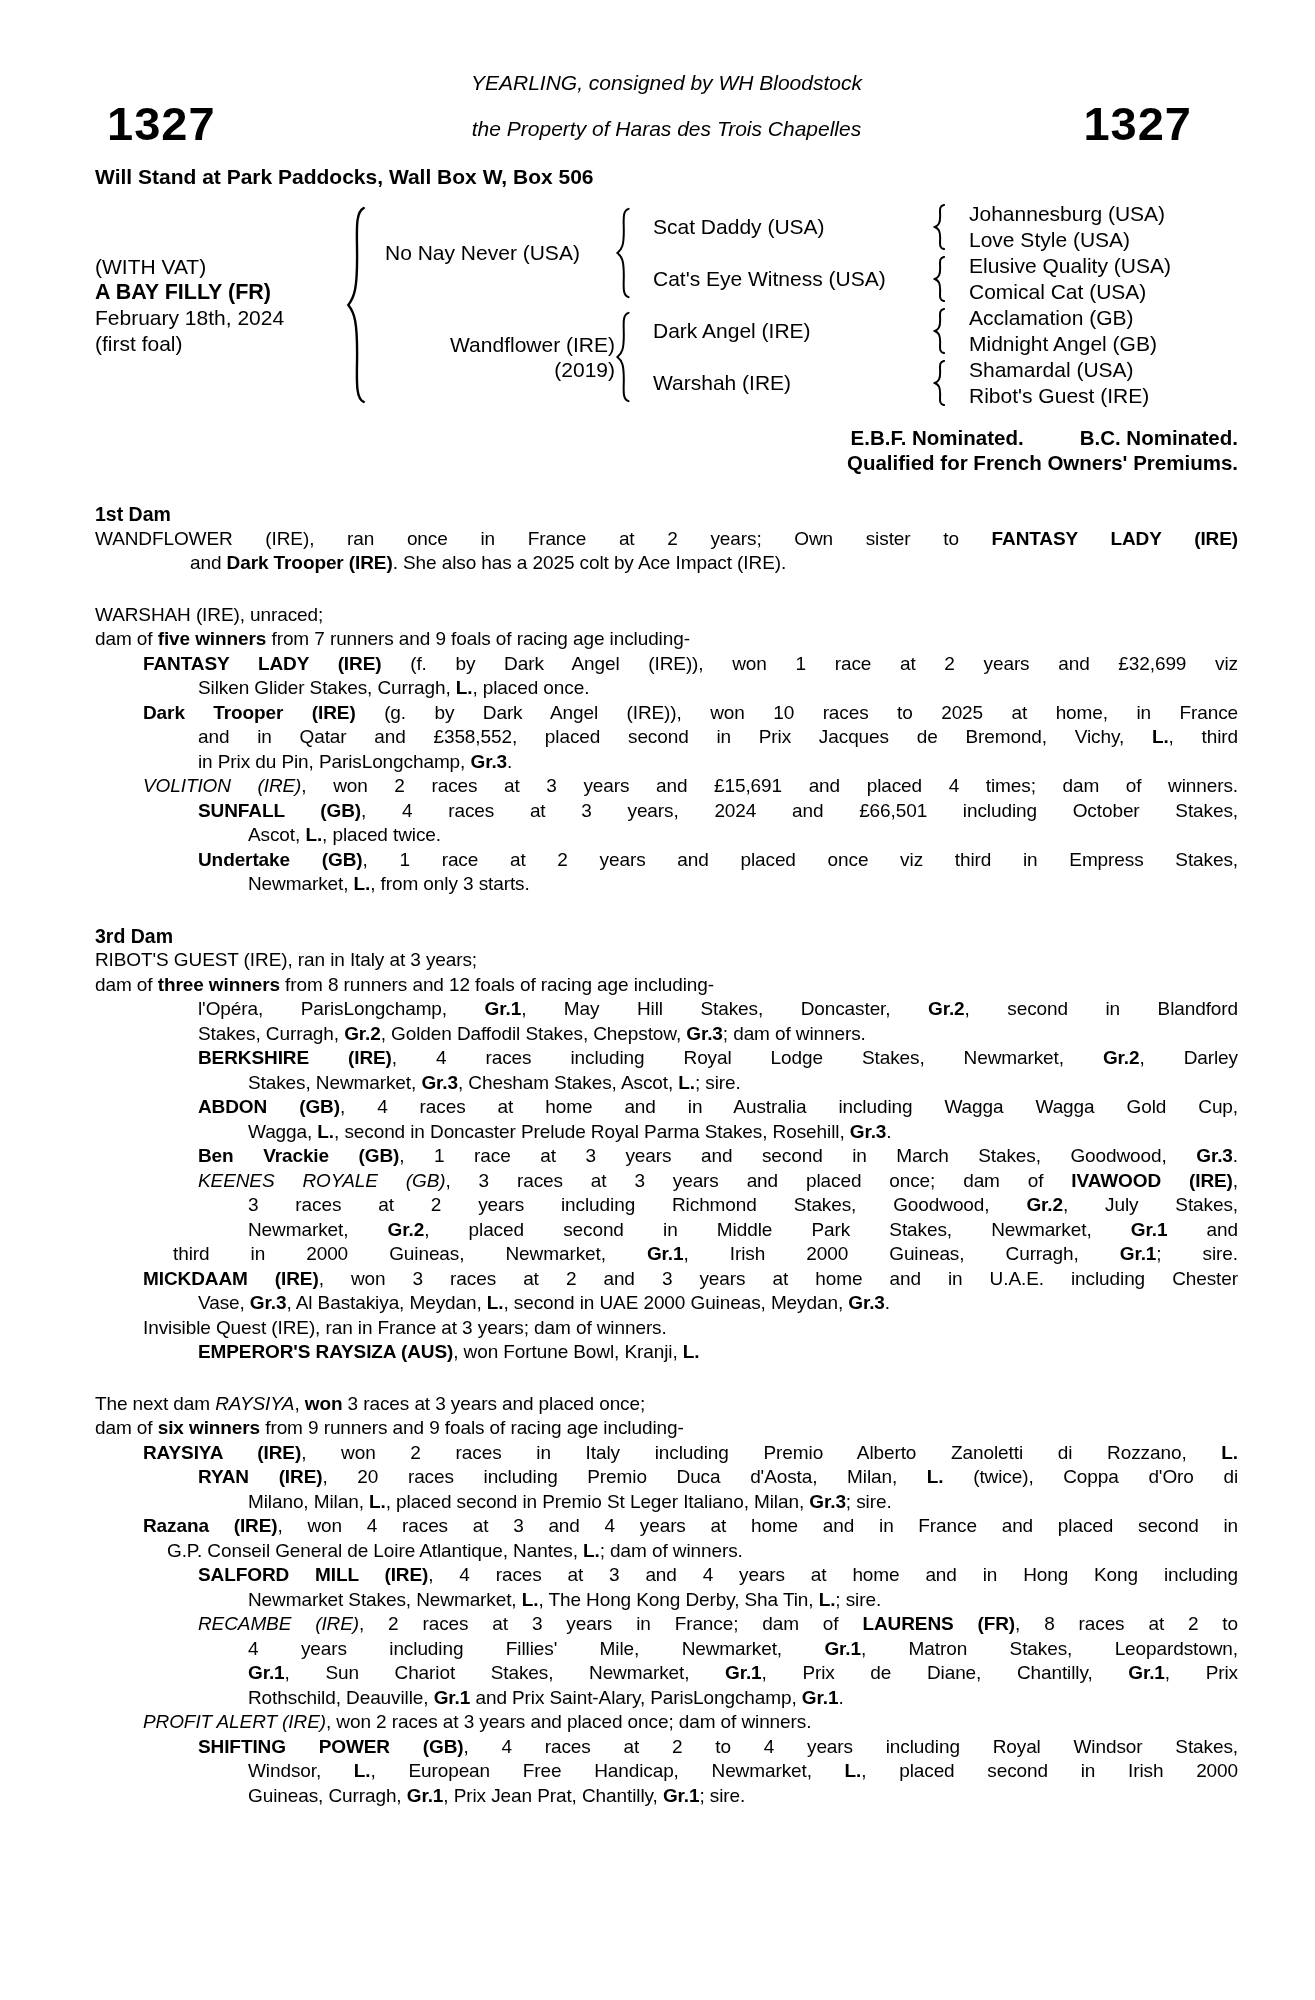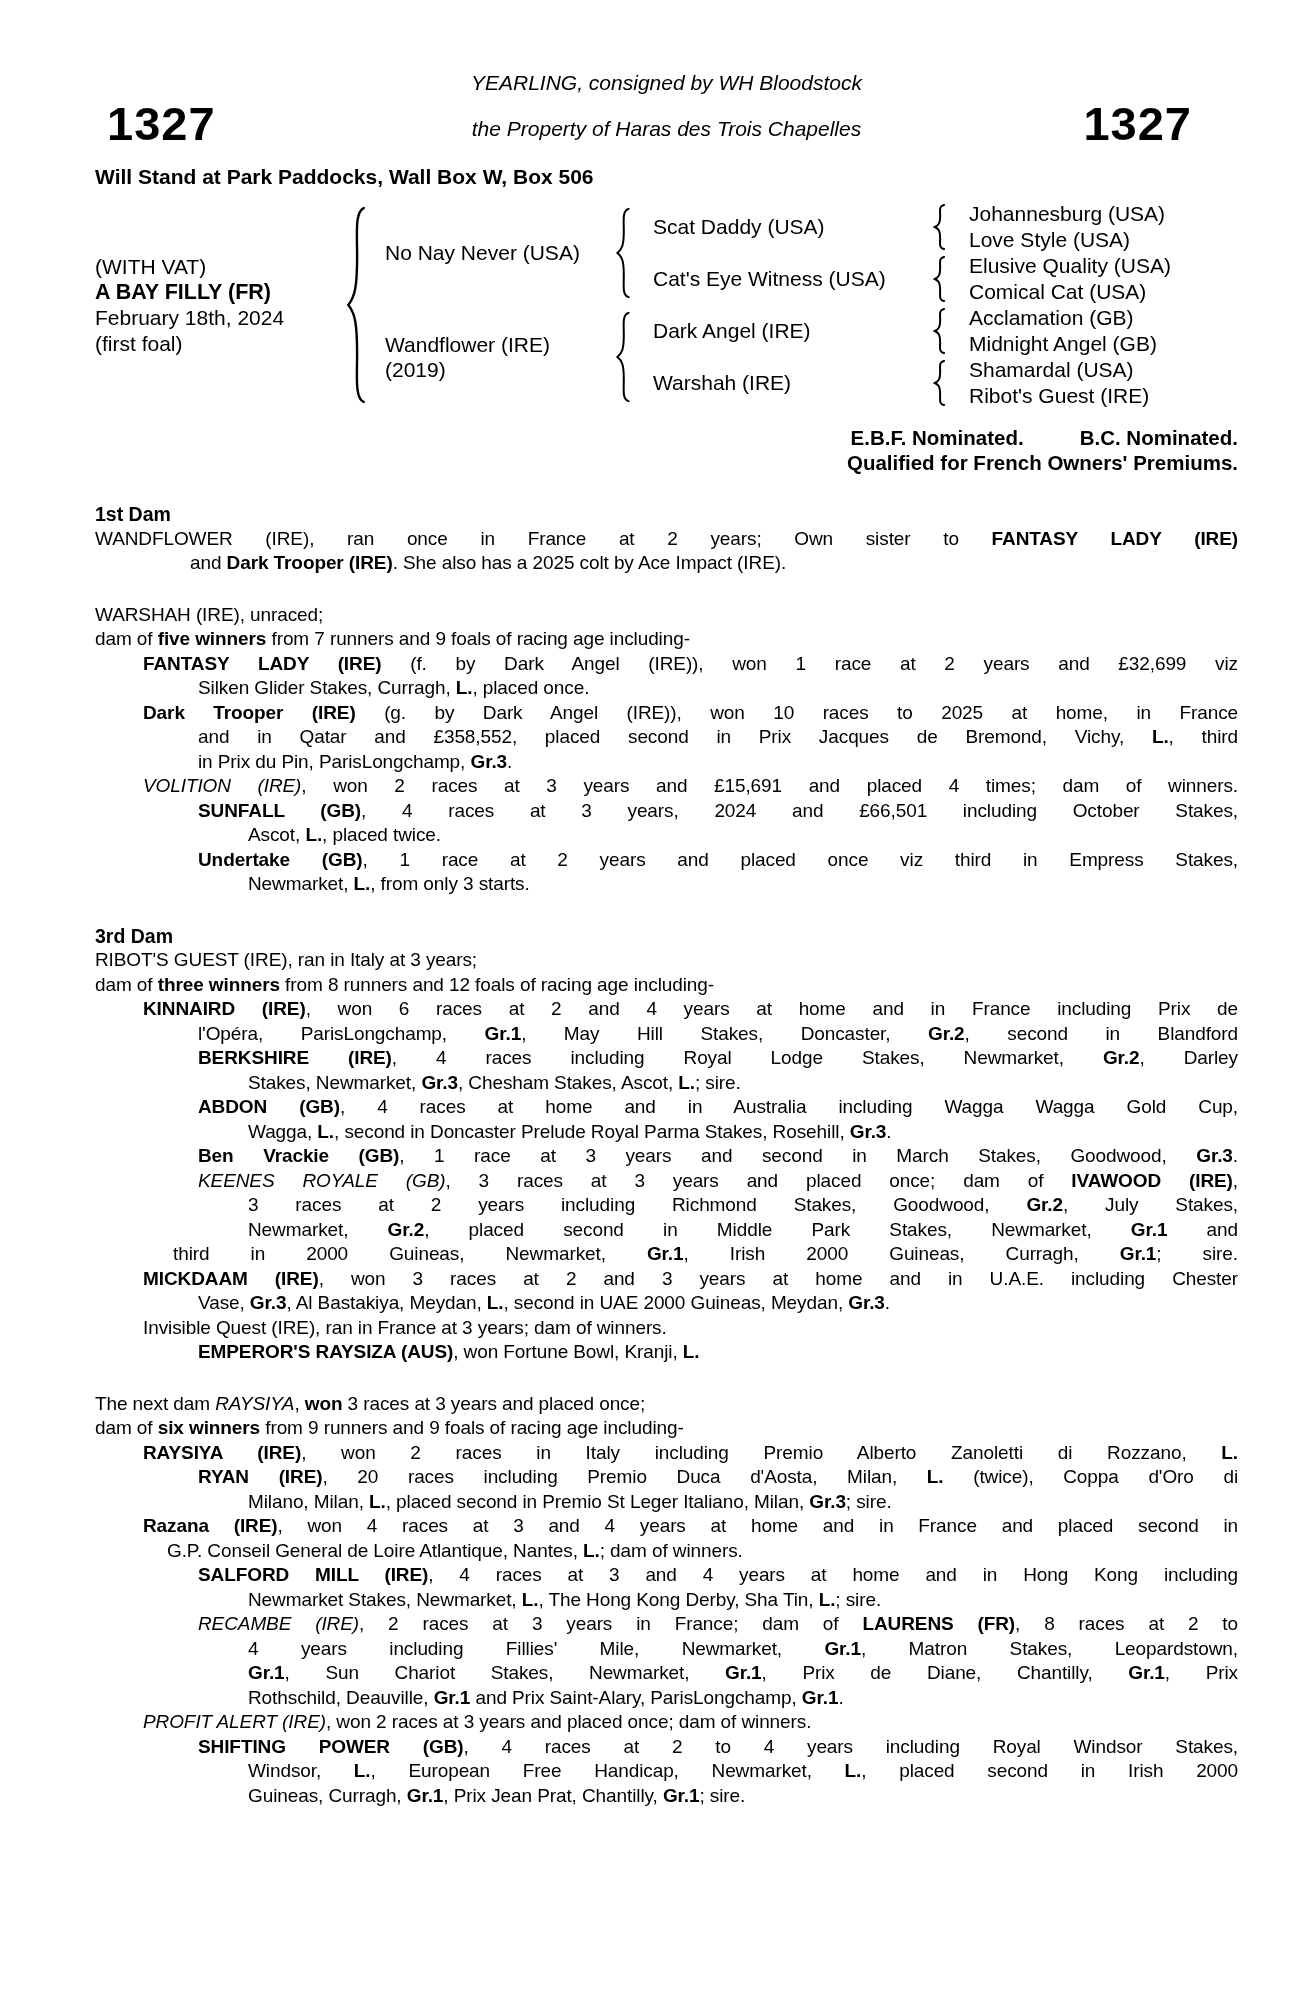--- a/index.html
+++ b/index.html
@@ -23,21 +23,21 @@
   .bracebox{display:flex;align-items:stretch;}
   .bracebox svg{width:16px;height:100%;}
   .b-main{grid-column:2;grid-row:1/9;padding:3px 0;}
   .b-main svg{width:22px;}
   .b-s1{grid-column:4;grid-row:1/5;padding:6px 0;}
   .b-s2{grid-column:4;grid-row:5/9;padding:6px 0;}
   .b-p{grid-column:6;padding:3px 0;}
   .b-p svg{width:13px;}
   .b-p1{grid-row:1/3;} .b-p2{grid-row:3/5;} .b-p3{grid-row:5/7;} .b-p4{grid-row:7/9;}
   .g1-sire{grid-column:3;grid-row:1/5;}
-  .g1-dam{grid-column:3;grid-row:5/9;display:flex;flex-direction:column;justify-content:center;align-items:flex-start;line-height:25px;}
+  .g1-dam{grid-column:3;grid-row:5/9;display:flex;flex-direction:column;justify-content:center;align-items:flex-end;line-height:25px;}
   .g2{grid-column:5;}
   .g2-1{grid-row:1/3;} .g2-2{grid-row:3/5;} .g2-3{grid-row:5/7;} .g2-4{grid-row:7/9;}
   .g3{grid-column:7;}
   .g3-1{grid-row:1;} .g3-2{grid-row:2;} .g3-3{grid-row:3;} .g3-4{grid-row:4;}
   .g3-5{grid-row:5;} .g3-6{grid-row:6;} .g3-7{grid-row:7;} .g3-8{grid-row:8;}
 
   
   .noms{text-align:right;font-weight:bold;font-size:20.5px;line-height:25px;margin-top:16px;}
   .noms .gap{display:inline-block;width:56px;}
 
@@ -154,22 +154,22 @@
         <div class="tl jl" style="padding-left: 48px;"><span class="i">VOLITION (IRE)</span><span>, won 2 races at 3 years and £15,691 and placed 4 times; dam of winners.</span></div>
         <div class="tl jl" style="padding-left: 103px;"><span class="b">SUNFALL (GB)</span><span>, 4 races at 3 years, 2024 and £66,501 including October Stakes,</span></div>
         <div class="tl" style="padding-left: 153px;"><span>Ascot, </span><span class="b">L.</span><span>, placed twice.</span></div>
         <div class="tl jl" style="padding-left: 103px;"><span class="b">Undertake (GB)</span><span>, 1 race at 2 years and placed once viz third in Empress Stakes,</span></div>
         <div class="tl" style="padding-left: 153px;"><span>Newmarket, </span><span class="b">L.</span><span>, from only 3 starts.</span></div>
       </div>
       <div class="section">
         <div class="sec-h">3rd Dam</div>
         <div class="tl" style="padding-left: 0px;"><span>RIBOT'S GUEST (IRE), ran in Italy at 3 years;</span></div>
         <div class="tl" style="padding-left: 0px;"><span>dam of </span><span class="b">three winners</span><span> from 8 runners and 12 foals of racing age including-</span></div>
-        <div class="tl jl" style="padding-left: 48px;"><span class="b">KINNAIRD (IRE)</span><span>, won 6 races at 2 and 4 years at home and in France including Prix de</span></div>
         <div class="tl jl" style="padding-left: 103px;"><span>l'Opéra, ParisLongchamp, </span><span class="b">Gr.1</span><span>, May Hill Stakes, Doncaster, </span><span class="b">Gr.2</span><span>, second in Blandford</span></div>
+        <div class="tl" style="padding-left: 103px;"><span>Stakes, Curragh, </span><span class="b">Gr.2</span><span>, Golden Daffodil Stakes, Chepstow, </span><span class="b">Gr.3</span><span>; dam of winners.</span></div>
         <div class="tl jl" style="padding-left: 103px;"><span class="b">BERKSHIRE (IRE)</span><span>, 4 races including Royal Lodge Stakes, Newmarket, </span><span class="b">Gr.2</span><span>, Darley</span></div>
         <div class="tl" style="padding-left: 153px;"><span>Stakes, Newmarket, </span><span class="b">Gr.3</span><span>, Chesham Stakes, Ascot, </span><span class="b">L.</span><span>; sire.</span></div>
         <div class="tl jl" style="padding-left: 103px;"><span class="b">ABDON (GB)</span><span>, 4 races at home and in Australia including Wagga Wagga Gold Cup,</span></div>
         <div class="tl" style="padding-left: 153px;"><span>Wagga, </span><span class="b">L.</span><span>, second in Doncaster Prelude Royal Parma Stakes, Rosehill, </span><span class="b">Gr.3</span><span>.</span></div>
         <div class="tl jl" style="padding-left: 103px;"><span class="b">Ben Vrackie (GB)</span><span>, 1 race at 3 years and second in March Stakes, Goodwood, </span><span class="b">Gr.3</span><span>.</span></div>
         <div class="tl jl" style="padding-left: 103px;"><span class="i">KEENES ROYALE (GB)</span><span>, 3 races at 3 years and placed once; dam of </span><span class="b">IVAWOOD (IRE)</span><span>,</span></div>
         <div class="tl jl" style="padding-left: 153px;"><span>3 races at 2 years including Richmond Stakes, Goodwood, </span><span class="b">Gr.2</span><span>, July Stakes,</span></div>
         <div class="tl jl" style="padding-left: 153px;"><span>Newmarket, </span><span class="b">Gr.2</span><span>, placed second in Middle Park Stakes, Newmarket, </span><span class="b">Gr.1</span><span> and</span></div>
         <div class="tl jl" style="padding-left: 78px;"><span>third in 2000 Guineas, Newmarket, </span><span class="b">Gr.1</span><span>, Irish 2000 Guineas, Curragh, </span><span class="b">Gr.1</span><span>; sire.</span></div>
         <div class="tl jl" style="padding-left: 48px;"><span class="b">MICKDAAM (IRE)</span><span>, won 3 races at 2 and 3 years at home and in U.A.E. including Chester</span></div>

